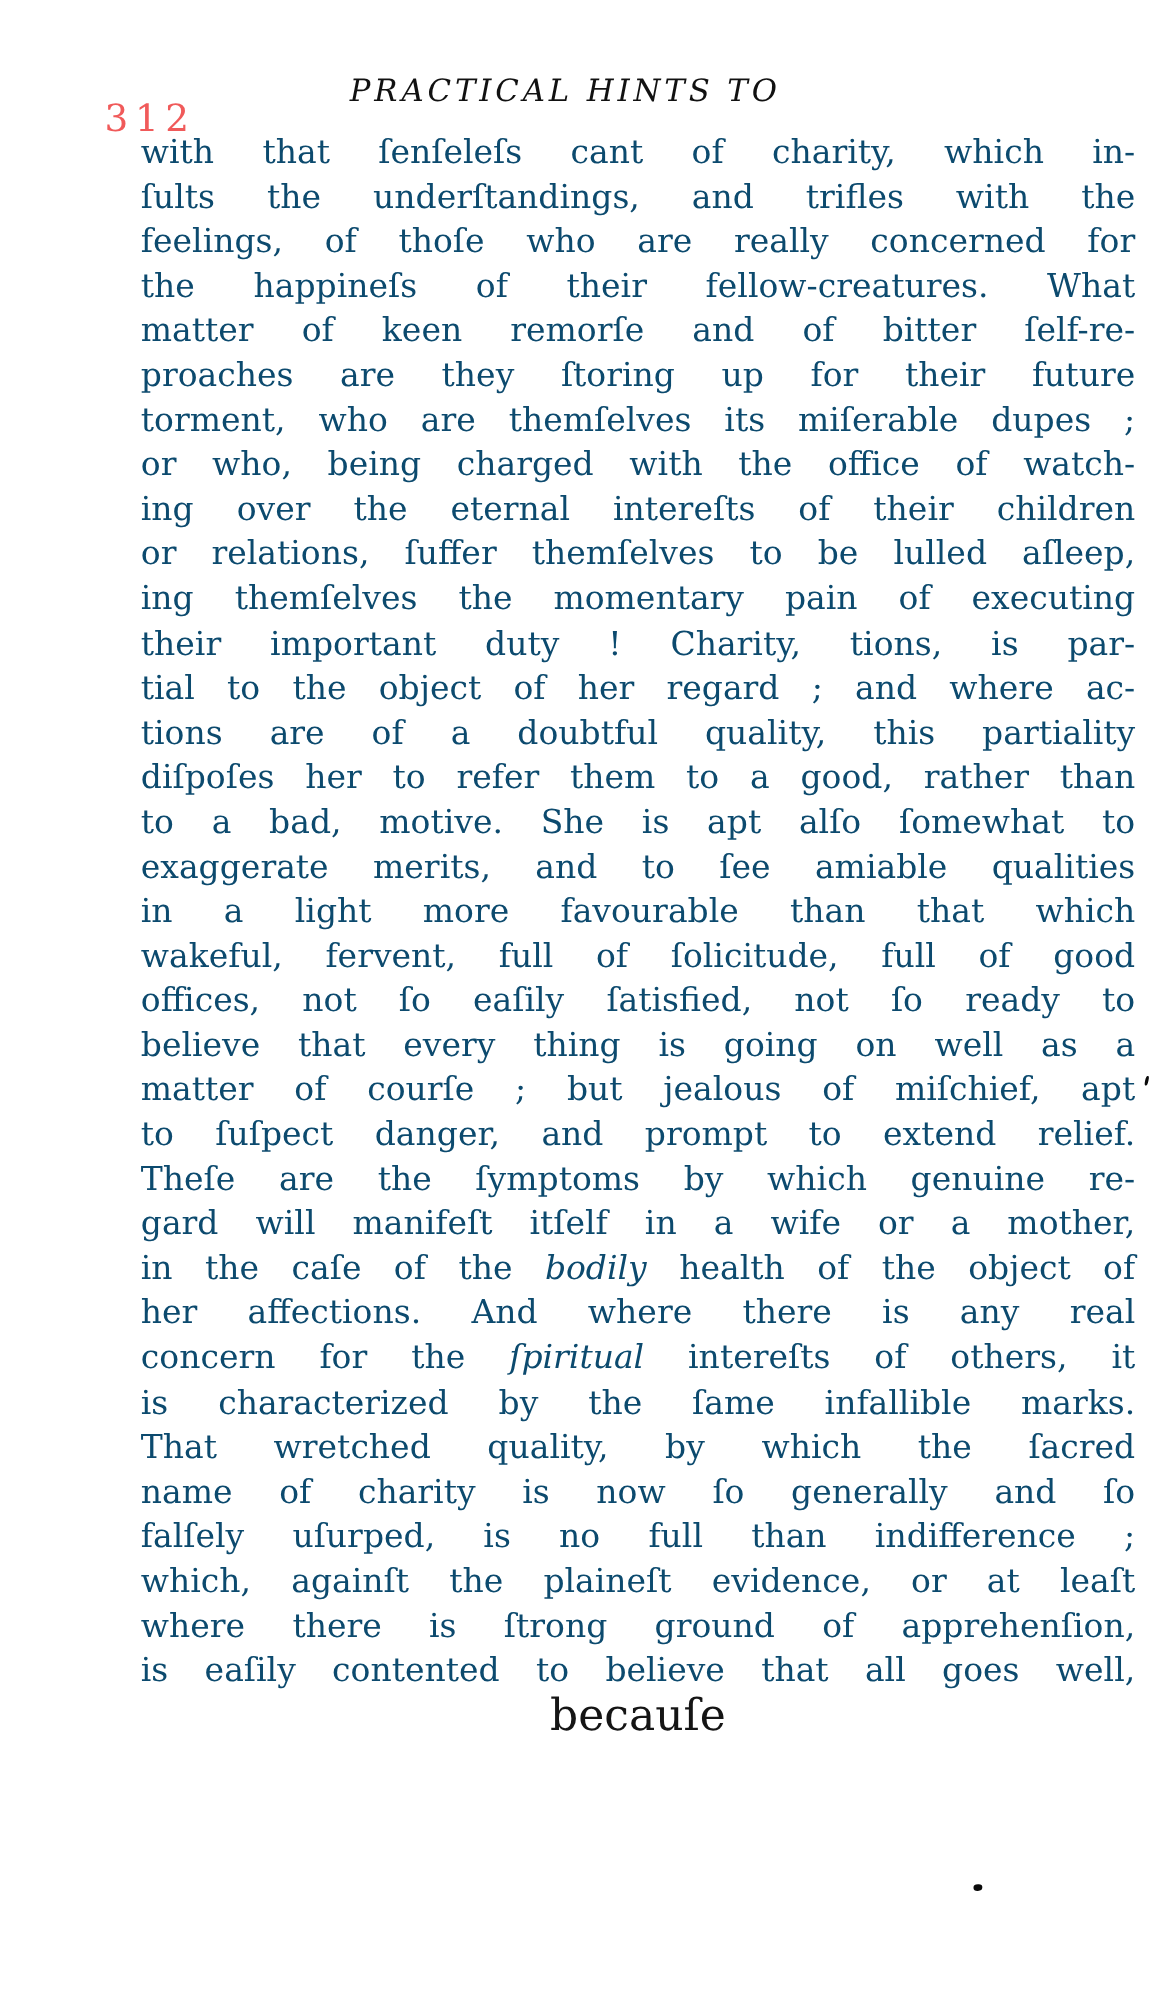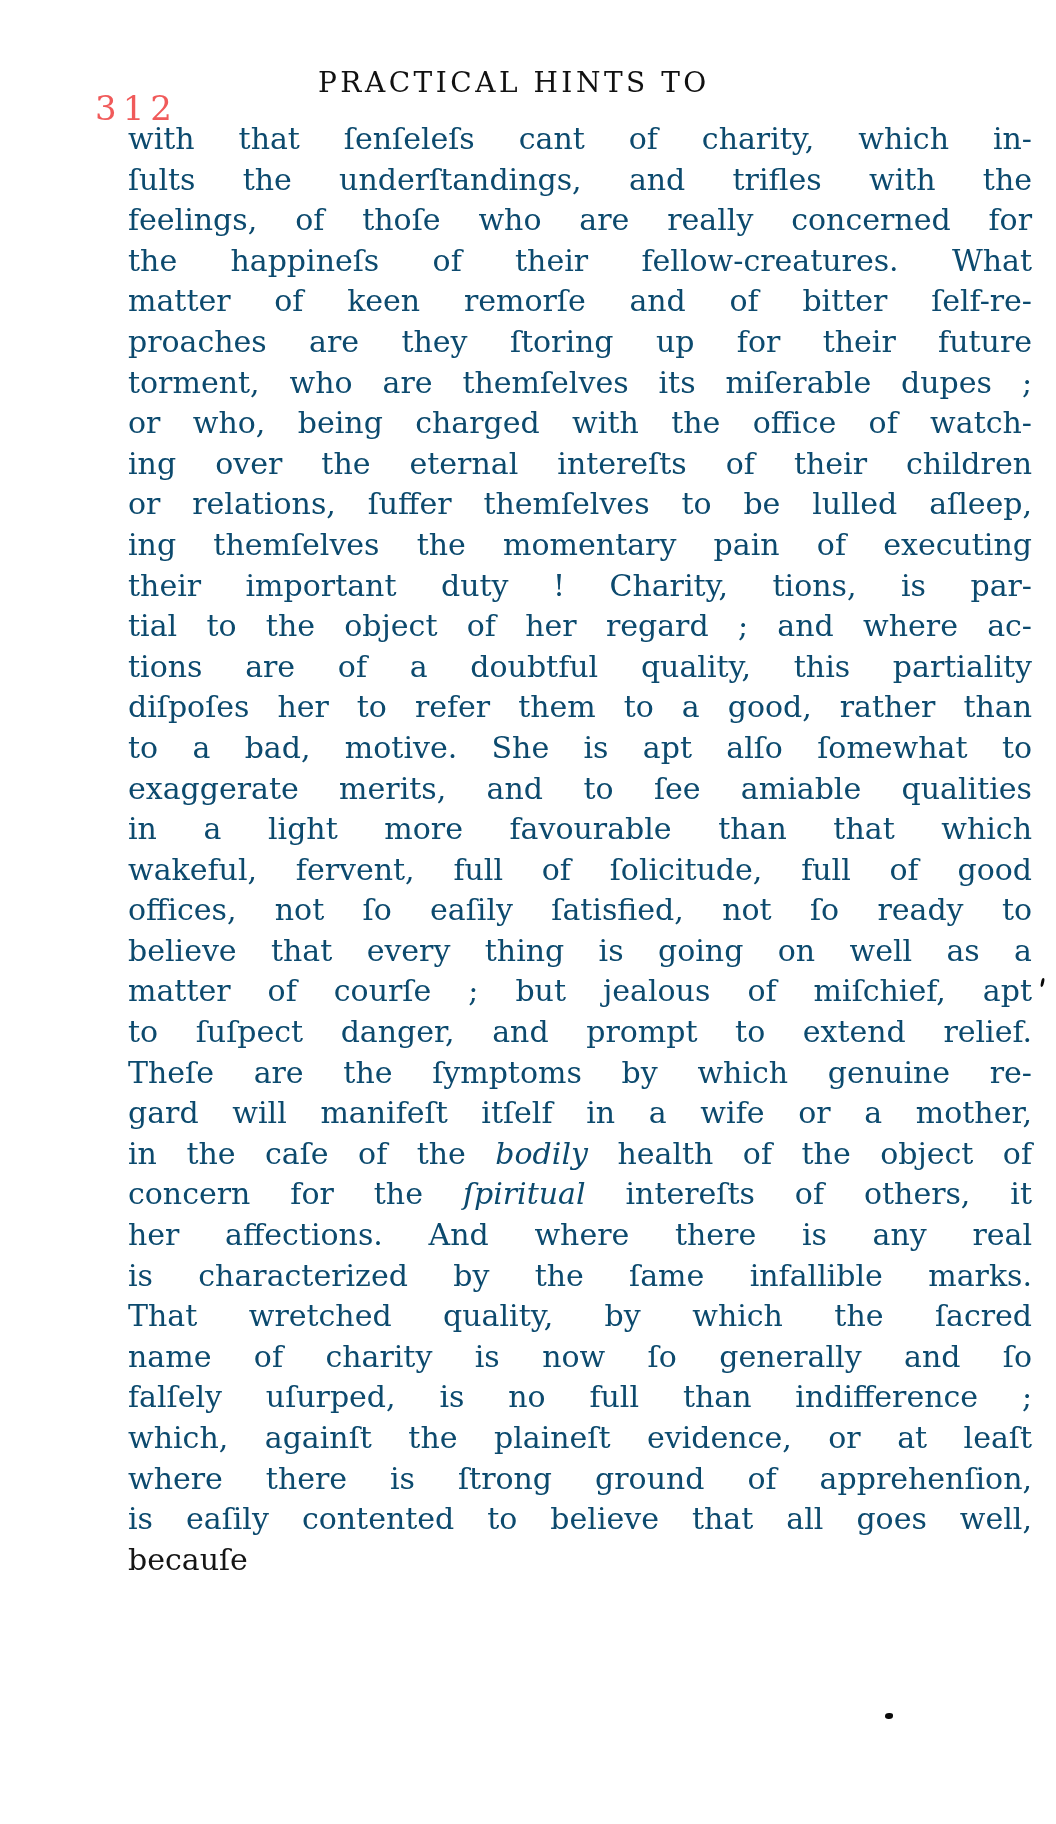--- a/index.html
+++ b/index.html
@@ -35,44 +35,45 @@
     margin-top: 16px;
   }
   .running-title {
     position: absolute;
     left: 318px;
     top: 0;
     font-size: 28px;
     letter-spacing: 3.5px;
     color: #111;
     white-space: nowrap;
+    font-style: italic;
   }
   .body-text {
     position: absolute;
     left: 128px;
     top: 119px;
     width: 904px;
   }
   .line {
     font-size: 30px;
     line-height: 40.6px;
     height: 40.6px;
     text-align: justify;
     text-align-last: justify;
     white-space: nowrap;
     color: #0c4a6e;
   }
   .line .italic {
     font-style: italic;
   }
   .catchword-row {
-    font-size: 30px;
+    font-size: 40px;
     line-height: 40.6px;
     height: 40.6px;
-    text-align: left;
+    text-align: center;
     color: #151515;
   }
   .ink-speck {
     position: absolute;
     background: #0a0a0a;
     border-radius: 50% 40% 50% 45%;
   }
   .speck-1 {
     left: 885px;
     top: 1713px;
@@ -118,22 +119,22 @@
       <div class="line"><span>exaggerate merits, and to ſee amiable qualities</span></div>
       <div class="line"><span>in a light more favourable than that which</span></div>
       <div class="line"><span>wakeful, fervent, full of ſolicitude, full of good</span></div>
       <div class="line"><span>offices, not ſo eaſily ſatisfied, not ſo ready to</span></div>
       <div class="line"><span>believe that every thing is going on well as a</span></div>
       <div class="line"><span>matter of courſe ; but jealous of miſchief, apt</span></div>
       <div class="line"><span>to ſuſpect danger, and prompt to extend relief.</span></div>
       <div class="line"><span>Theſe are the ſymptoms by which genuine re-</span></div>
       <div class="line"><span>gard will manifeſt itſelf in a wife or a mother,</span></div>
       <div class="line"><span>in the caſe of the </span><span class="italic">bodily</span><span> health of the object of</span></div>
+      <div class="line"><span>her affections.  And where there is any real</span></div>
       <div class="line"><span>concern for the </span><span class="italic">ſpiritual</span><span> intereſts of others, it</span></div>
-      <div class="line"><span>her affections.  And where there is any real</span></div>
       <div class="line"><span>is characterized by the ſame infallible marks.</span></div>
       <div class="line"><span>That wretched quality, by which the ſacred</span></div>
       <div class="line"><span>name of charity is now ſo generally and ſo</span></div>
       <div class="line"><span>falſely uſurped, is no full than indifference ;</span></div>
       <div class="line"><span>which, againſt the plaineſt evidence, or at leaſt</span></div>
       <div class="line"><span>where there is ſtrong ground of apprehenſion,</span></div>
       <div class="line"><span>is eaſily contented to believe that all goes well,</span></div>
       <div class="catchword-row">
       <span>becauſe</span>
     </div>

